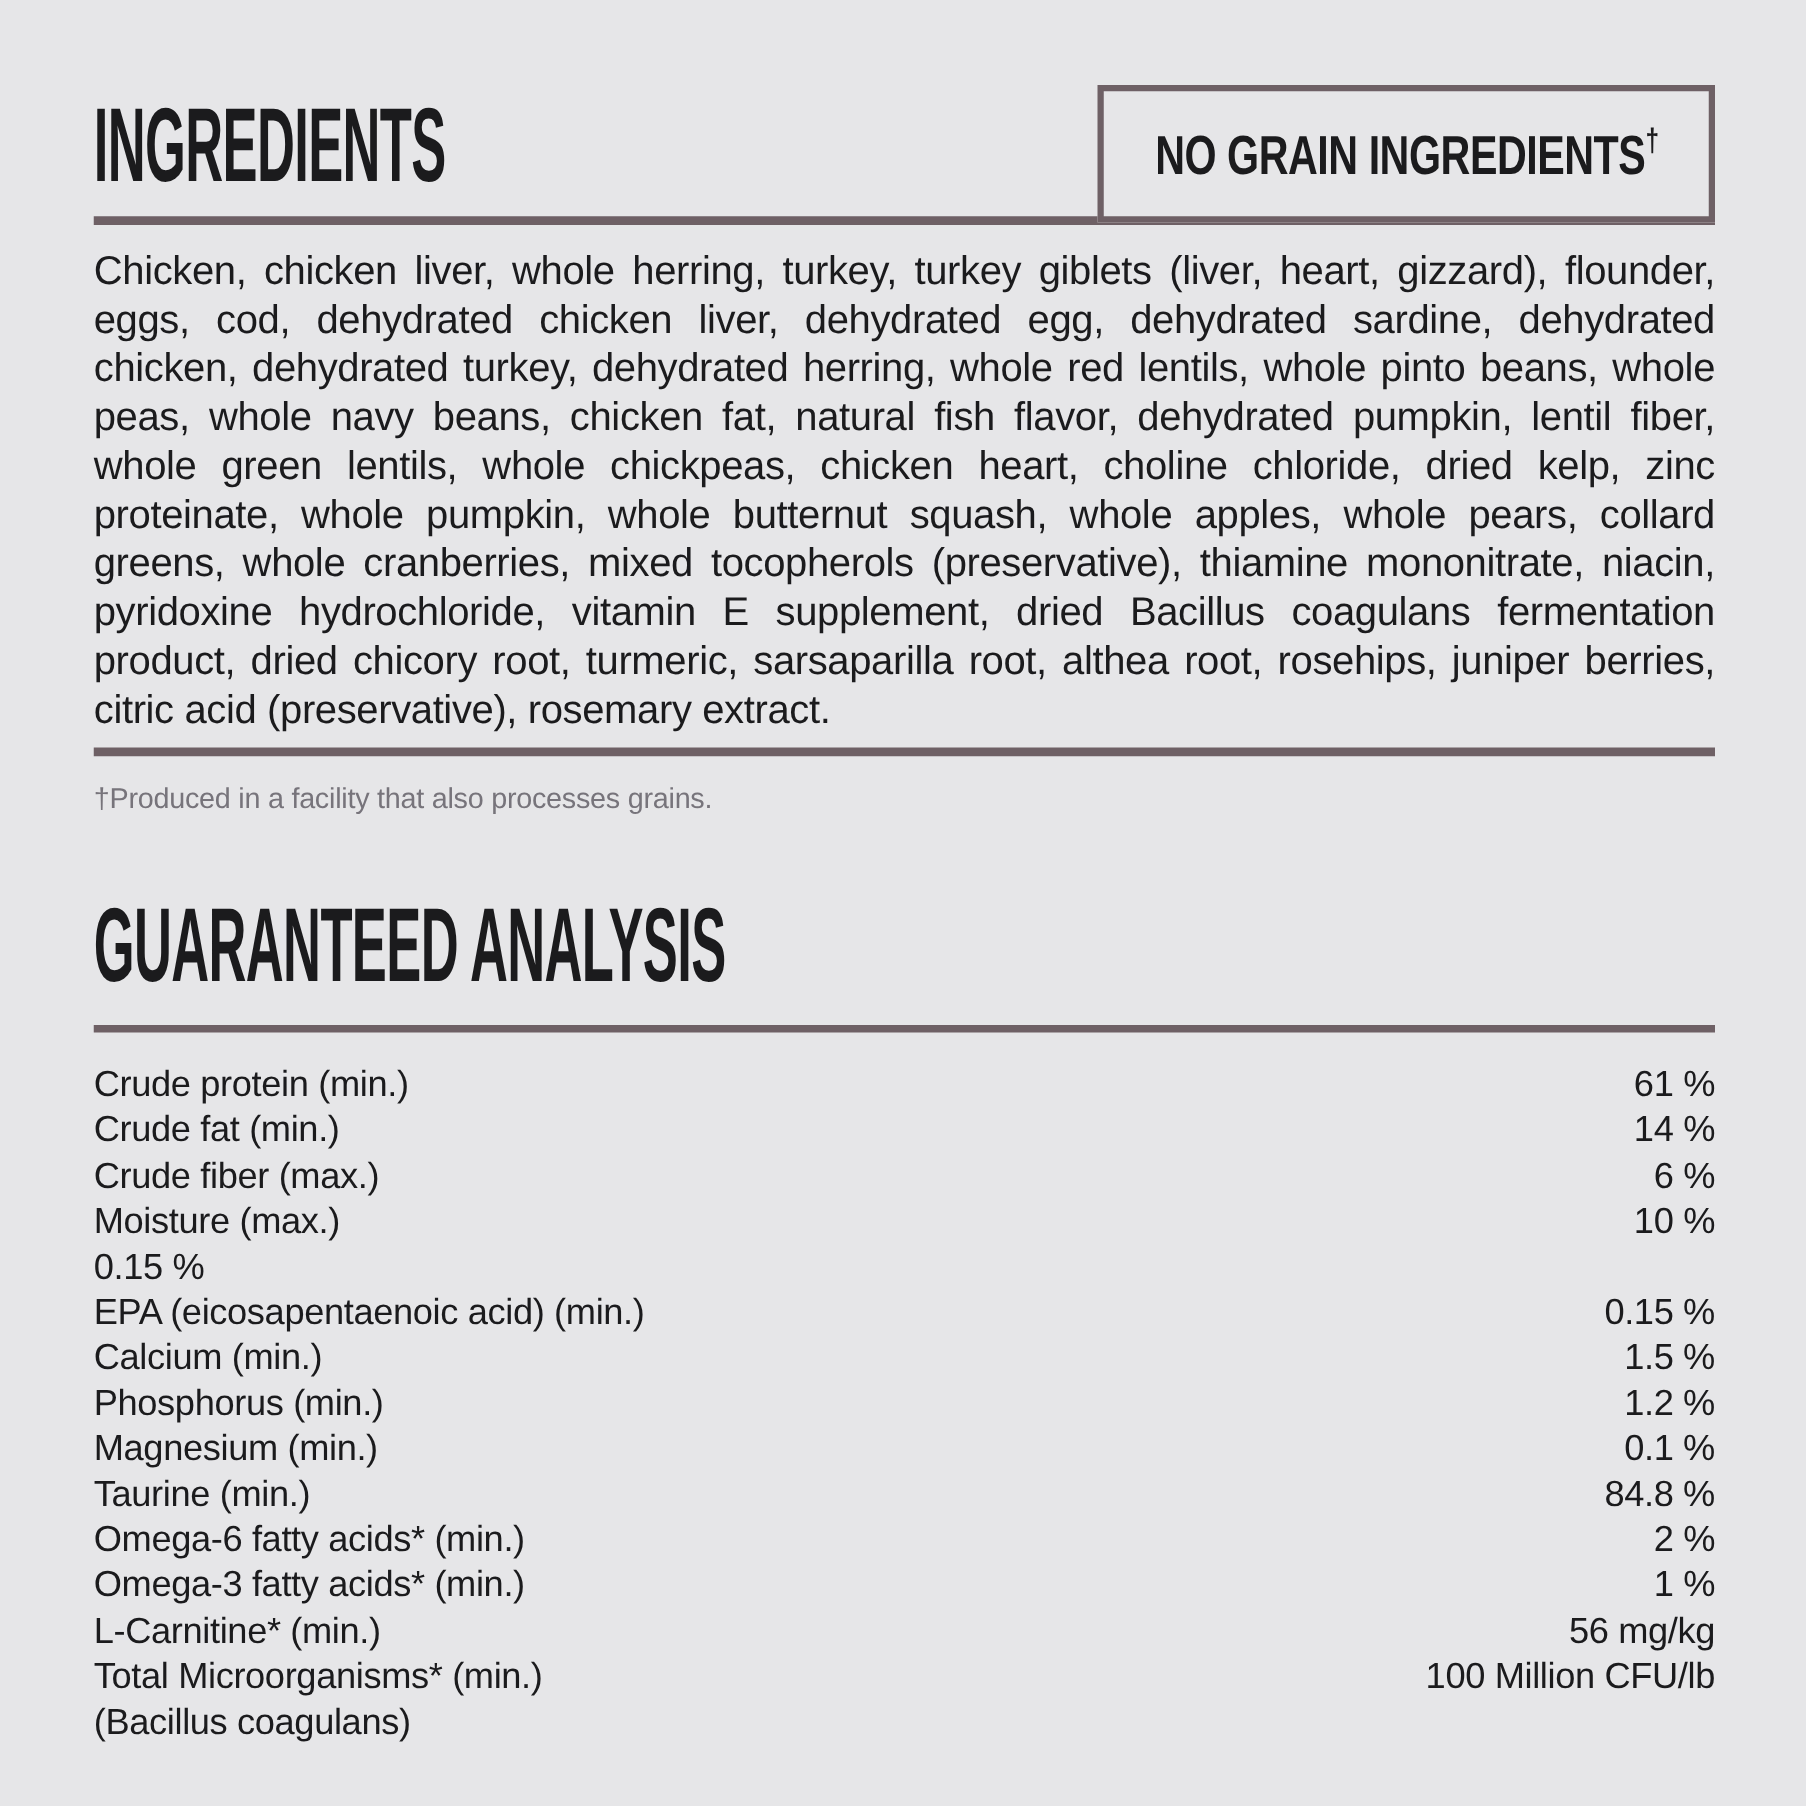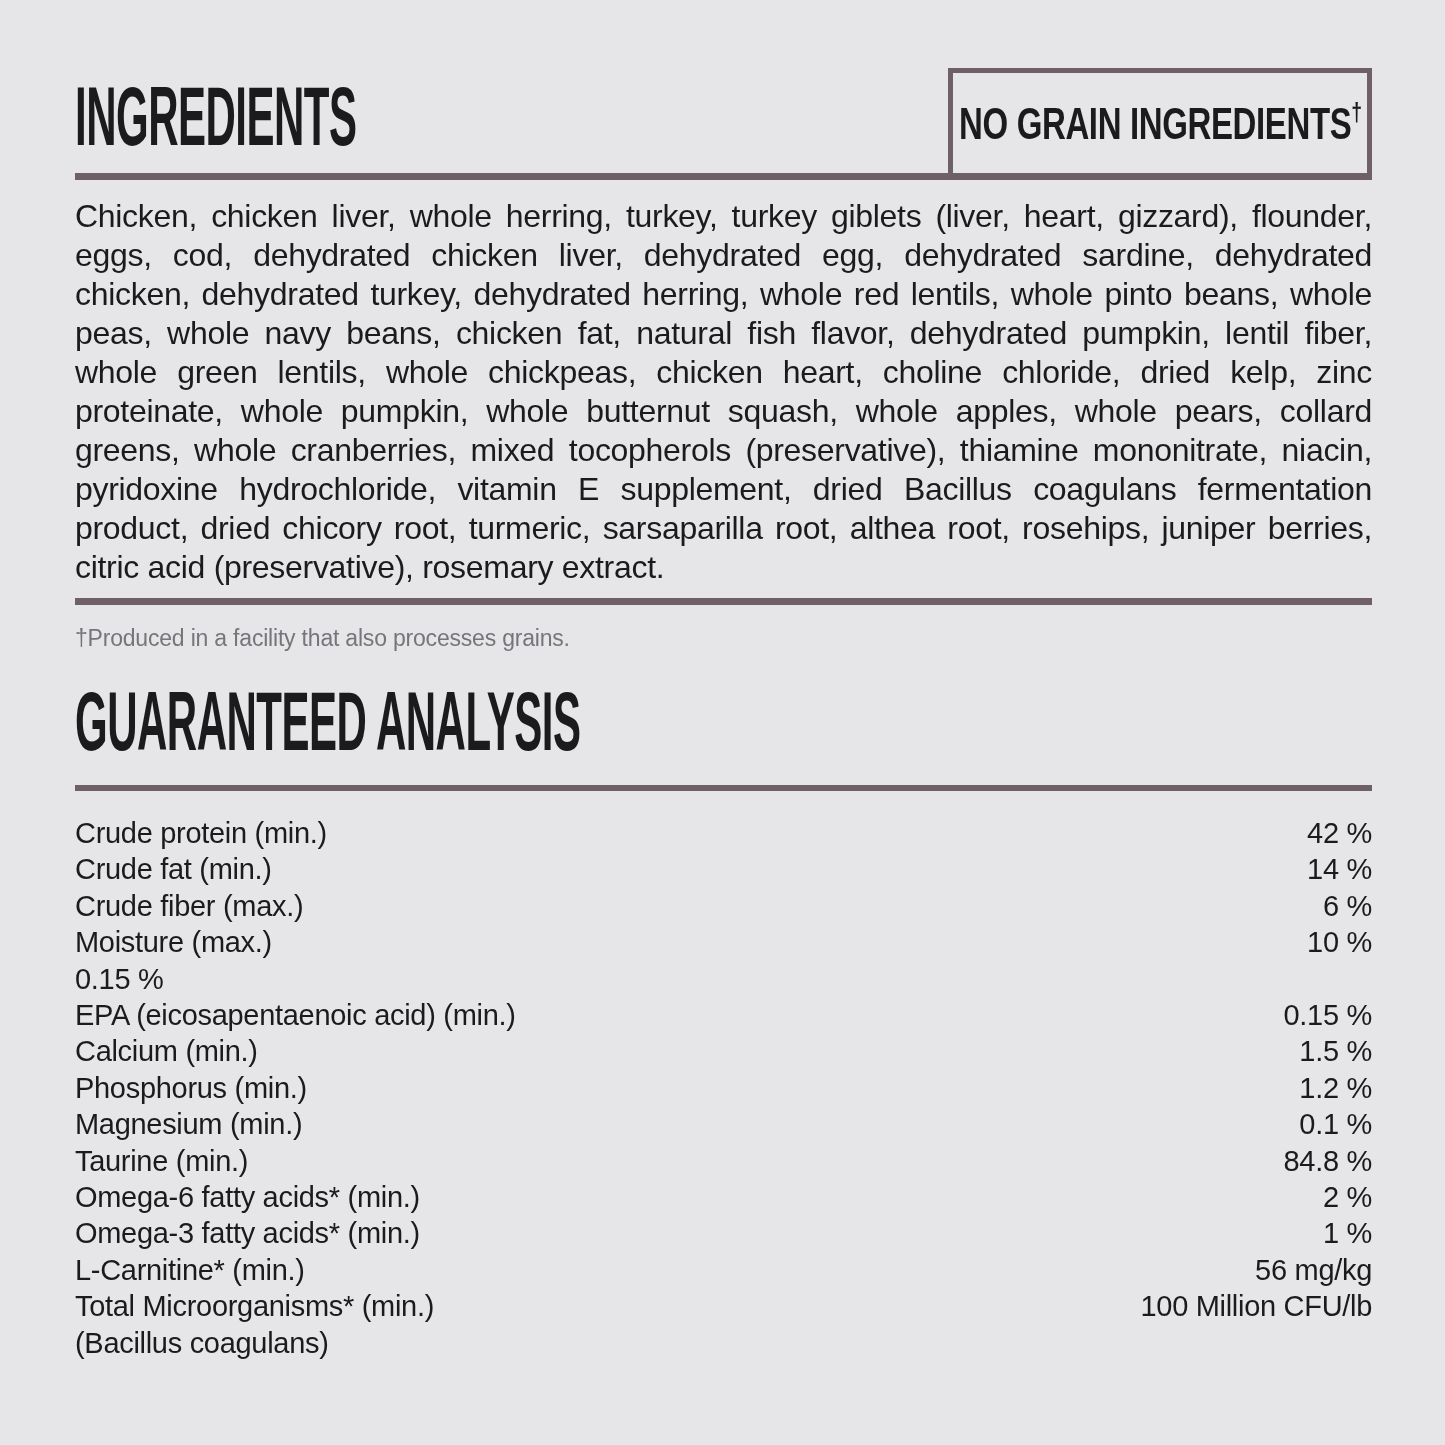--- a/index.html
+++ b/index.html
@@ -42,21 +42,21 @@
     position:absolute;
     left:0;right:0;
     top:173px;
     height:7px;
     background:var(--rule);
   }
   .badge{
     position:absolute;
     right:0;
     top:68px;
-    width:424px;
+    width:494px;
     height:110px;
     border:5px solid var(--rule);
     background:var(--bg);
     display:flex;
     align-items:center;
     justify-content:center;
     z-index:2;
   }
   .badge-inner{
     font-size:44px;
@@ -87,21 +87,21 @@
   }
   .footnote{
     margin-top:20px;
     font-size:23px;
     color:var(--muted);
     letter-spacing:-0.2px;
   }
   
   .head-2{
     position:relative;
-    margin-top:21px;
+    margin-top:56px;
     height:90px;
   }
   .head-2 .big-title{
     bottom:0;
   }
   .ga-rule{
     margin-top:22px;
     height:6px;
     background:var(--rule);
   }
@@ -141,21 +141,21 @@
 
   <div class="head-2">
     <div class="big-title">GUARANTEED ANALYSIS</div>
   </div>
   <div class="ga-rule"></div>
 
   <div class="analysis">
 
       <div class="analysis-row">
         <span class="label">Crude protein (min.)</span>
-        <span class="value">42 %</span>
+        <span class="value">61 %</span>
       </div>
 
       <div class="analysis-row">
         <span class="label">Crude fat (min.)</span>
         <span class="value">14 %</span>
       </div>
 
       <div class="analysis-row">
         <span class="label">Crude fiber (max.)</span>
         <span class="value">6 %</span>

